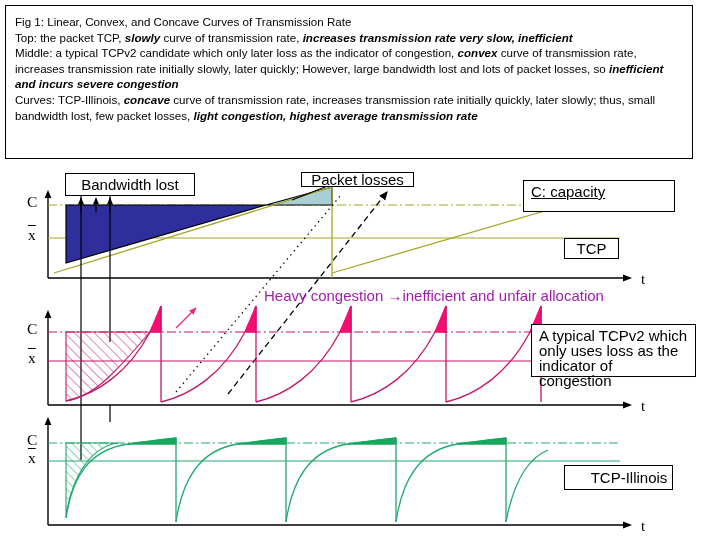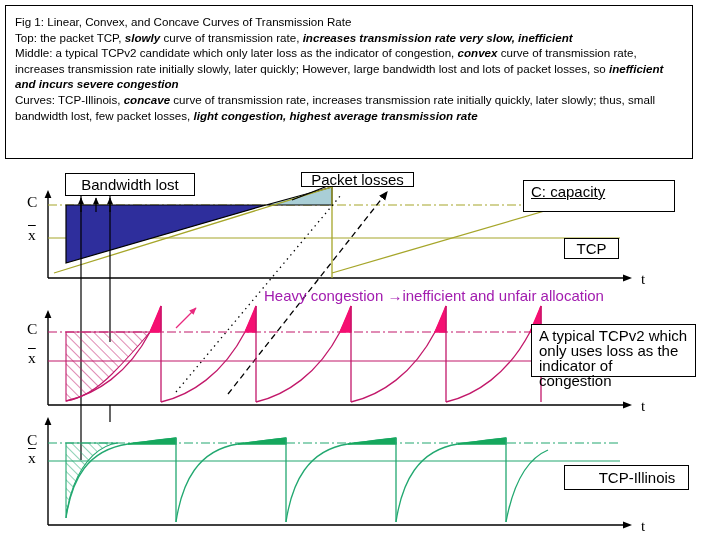--- a/index.html
+++ b/index.html
@@ -26,21 +26,21 @@
     font-size:15px;color:#000;box-sizing:border-box;
     display:flex;align-items:center;justify-content:center;
     padding:1px 7px;white-space:nowrap;line-height:15px;
   }
   .lbl.multi{display:block;text-align:left;padding:3px 7px;white-space:normal;}
   #bandwidth-lost-box{left:65px;top:173px;width:130px;height:23px;}
   #packet-losses-box{left:301px;top:172px;width:113px;height:15px;}
   #legend-box{left:523px;top:180px;width:152px;height:32px;text-decoration:underline;}
   #tcp-box{left:564px;top:238px;width:55px;height:21px;}
   #tcpv2-box{left:531px;top:324px;width:165px;height:53px;}
-  #tcp-illinois-box{left:564px;top:465px;width:125px;height:25px;padding-left:28px;}
+  #tcp-illinois-box{left:564px;top:465px;width:109px;height:25px;padding-left:28px;}
 
   .ovl{ text-decoration:overline; }
   .und{ text-decoration:underline; }
 
   
   #heavy-congestion{
     position:absolute;left:243px;top:287px;
     font-size:15px;font-weight:normal;color:#a21caf;
     letter-spacing:0px;white-space:nowrap;margin-left:21px;
   }

